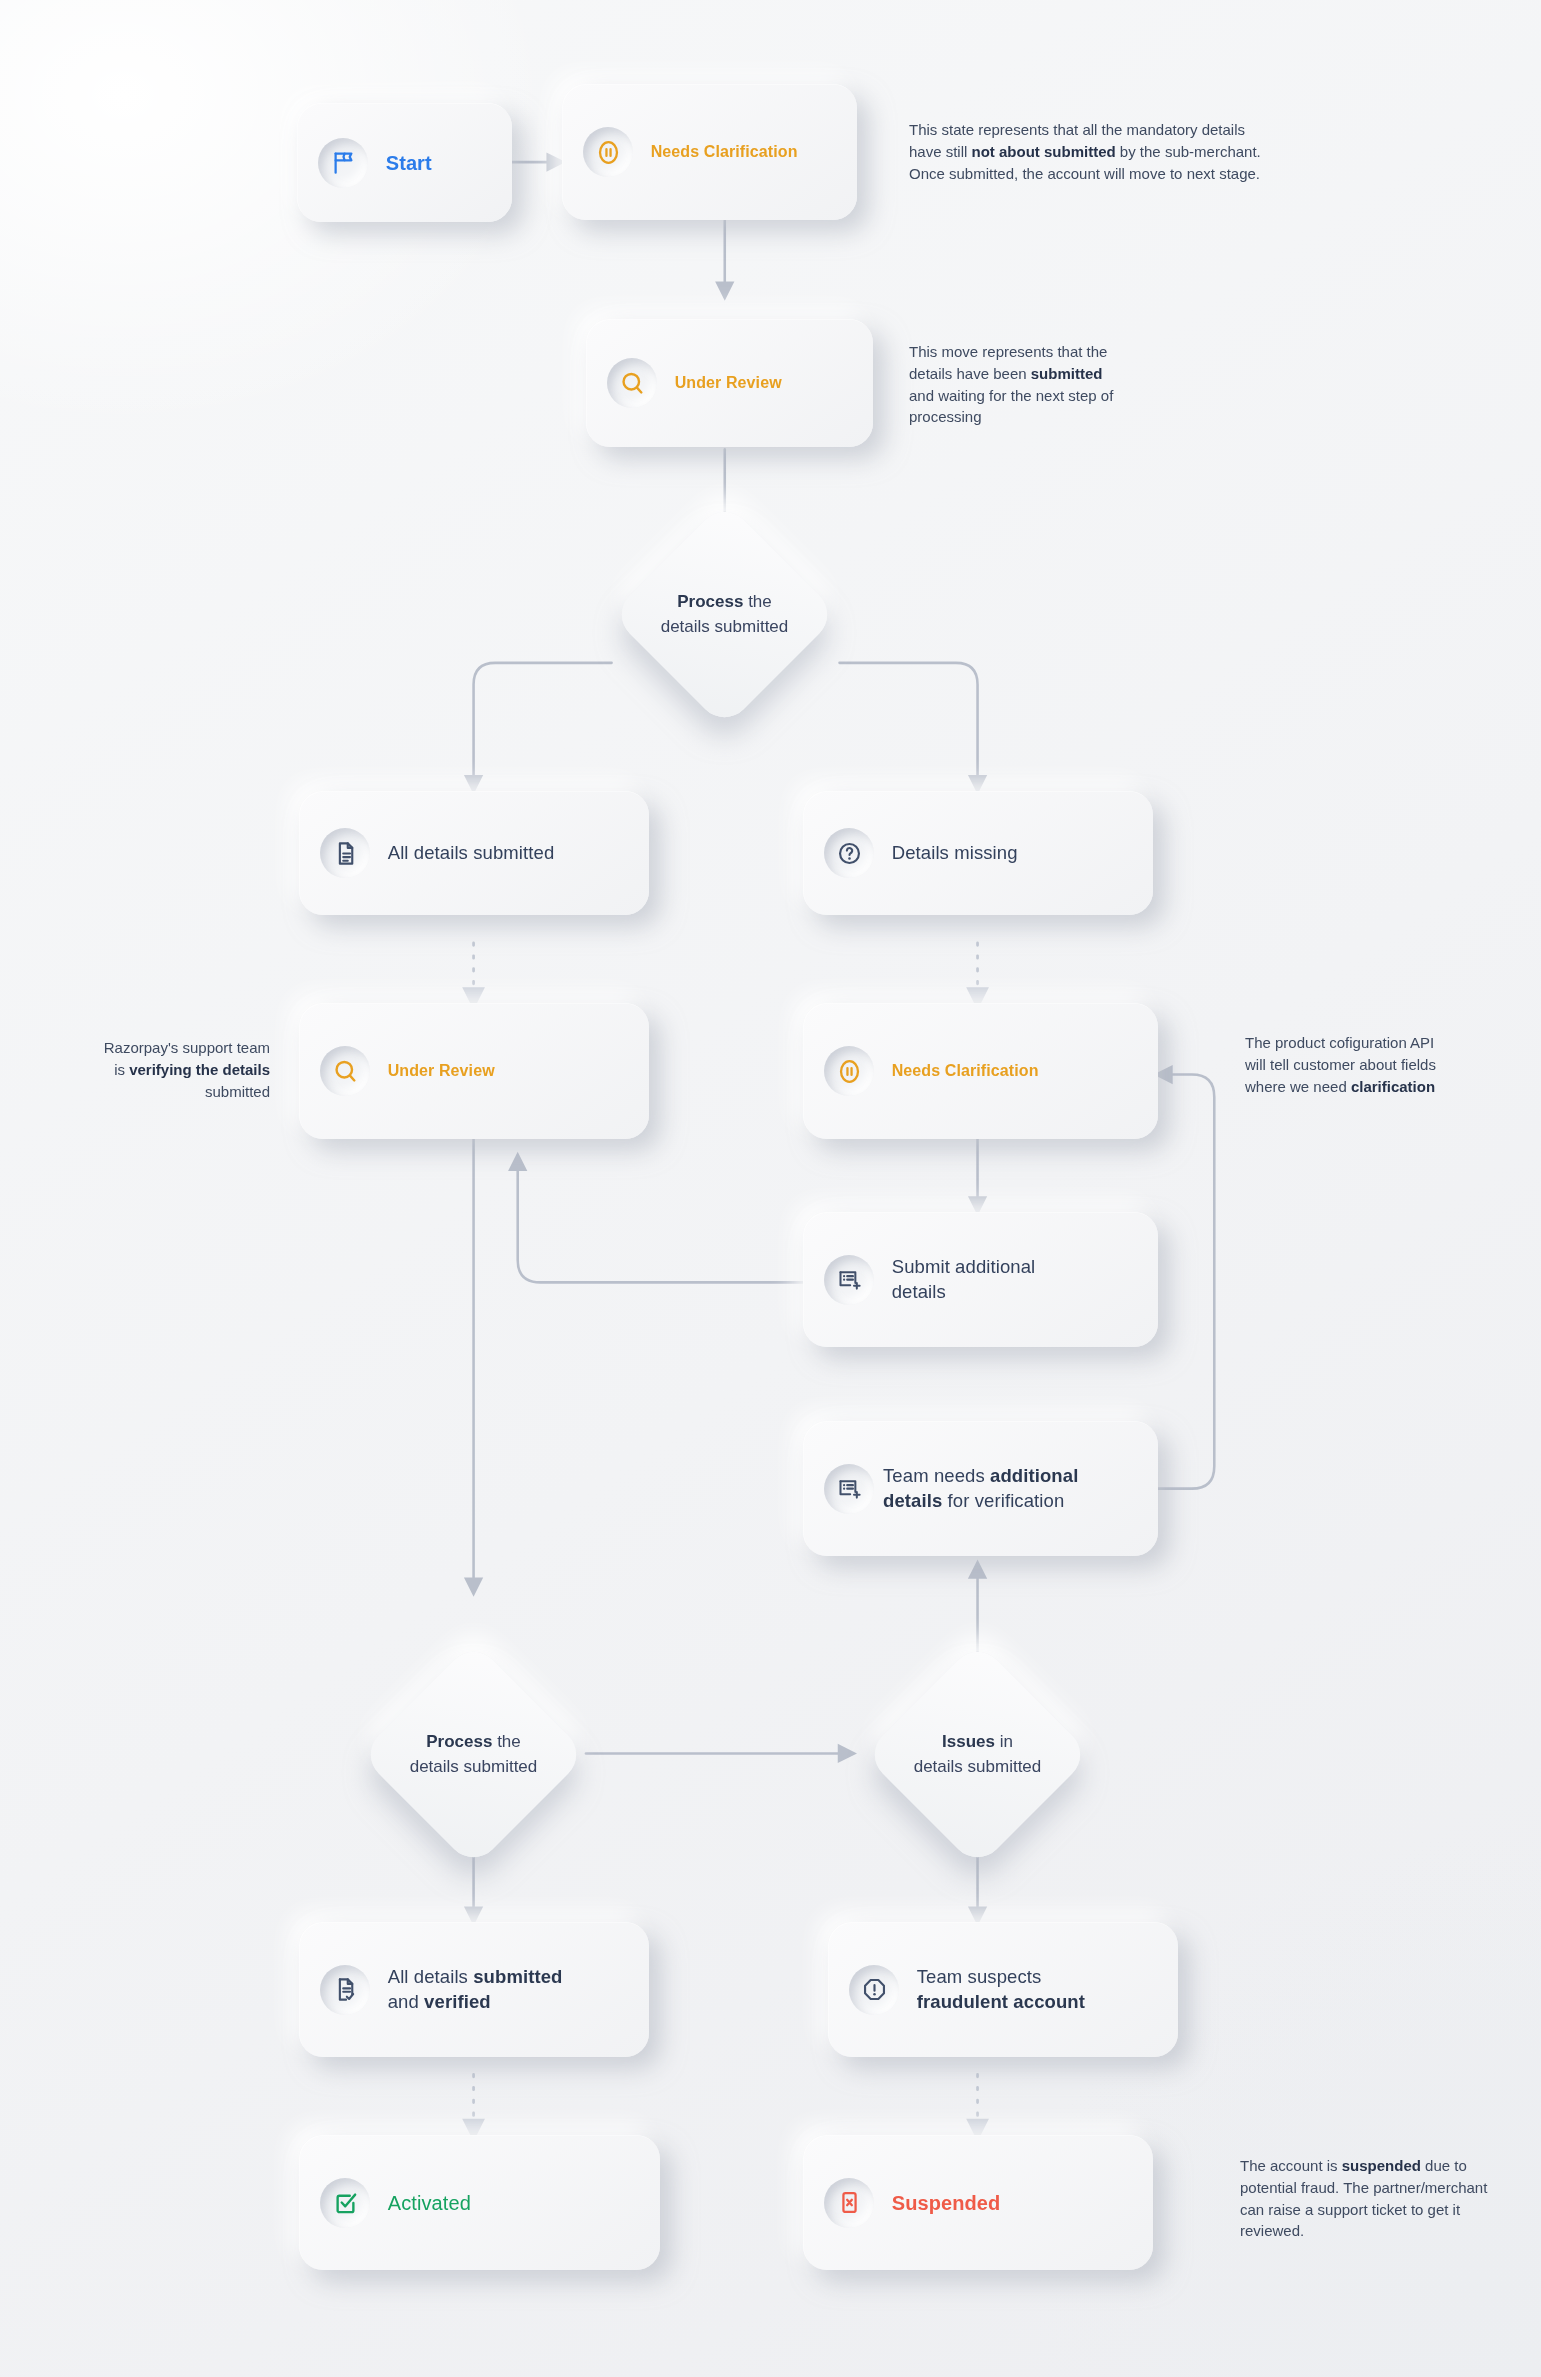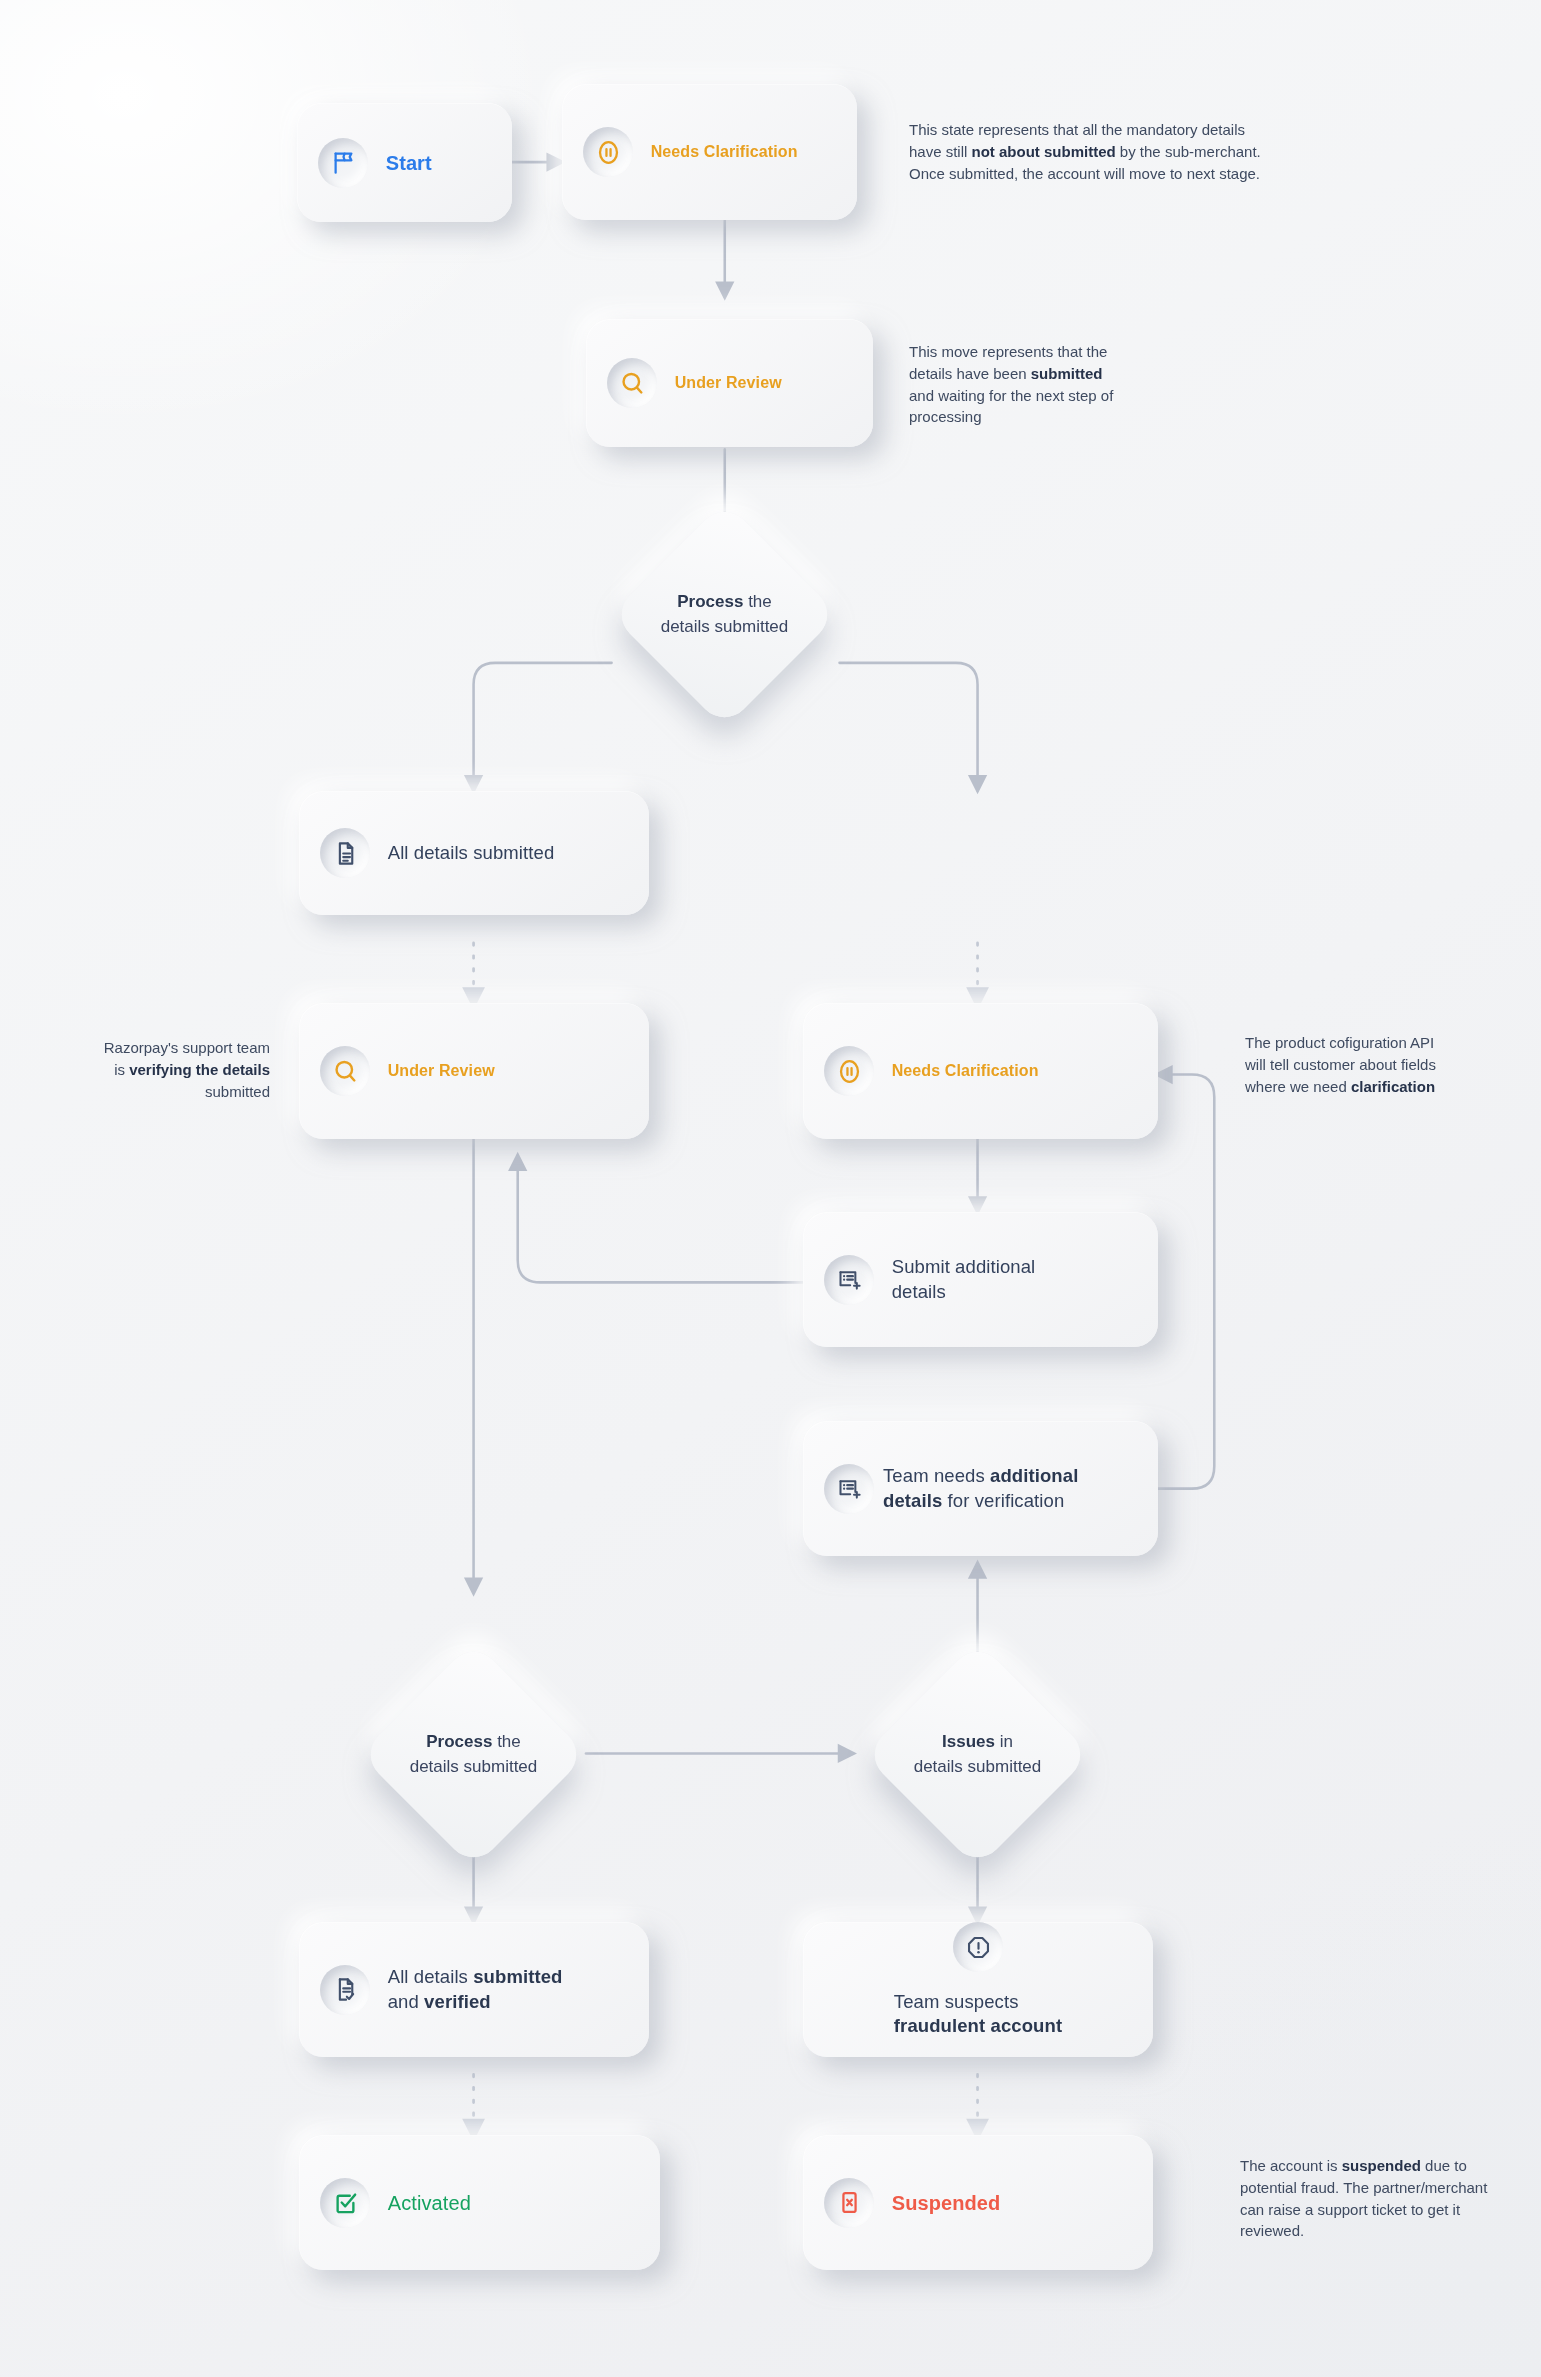--- a/index.html
+++ b/index.html
@@ -185,20 +185,30 @@
     <span class="ibox">
       <svg width="27" height="27" viewBox="0 0 24 24" fill="none" stroke="#41506b" stroke-width="1.9" stroke-linecap="round" stroke-linejoin="round">
         <path d="M7 3h7l4 4v14H7z"></path>
           <path d="M14 3v4h4"></path>
           <path d="M10 12h6M10 15.2h6M10 18.4h4"></path>
       </svg>
     </span>
     <span class="lbl">All details submitted</span>
   </div>
 
+  <div class="node" style="left:803px; top:791px; width:350px; height:124px;">
+    <span class="ibox">
+      <svg width="27" height="27" viewBox="0 0 24 24" fill="none" stroke="#41506b" stroke-width="1.9" stroke-linecap="round">
+        <circle cx="12" cy="12" r="8.4"></circle>
+          <path d="M9.7 9.4a2.35 2.35 0 114.2 1.5c-.7.9-1.9 1.2-1.9 2.4"></path>
+          <path d="M12 16.4h.01" stroke-width="2.3"></path>
+      </svg>
+    </span>
+    <span class="lbl">Details missing</span>
+  </div>
 
   <div class="anno right-al" style="left:95px; top:1037px; width:175px;">
     <span>Razorpay's support team is </span><b>verifying the details</b><span> submitted</span>
   </div>
 
   <div class="node" style="left:299px; top:1003px; width:350px; height:136px;">
     <span class="ibox">
       <svg width="29" height="29" viewBox="0 0 24 24" fill="none" stroke="#e8a020" stroke-width="2" stroke-linecap="round">
         <circle cx="11" cy="10.5" r="6.4"></circle>
           <path d="M15.7 15.4l3.6 4"></path>
@@ -275,21 +285,21 @@
         <path d="M10 11h6M10 14h6"></path>
           <path d="M13.2 18.4l2 2 3.6-4.4"></path>
       </svg>
     </span>
     <span class="lbl">
       <span>All details </span><b>submitted</b><br>
       <span>and </span><b>verified</b>
     </span>
   </div>
 
-  <div class="node" style="left:803px; top:1922px; width:350px; height:135px;flex-direction:column;">
+  <div class="node" style="left:828px; top:1922px; width:350px; height:135px;">
     <span class="ibox">
       <svg width="27" height="27" viewBox="0 0 24 24" fill="none" stroke="#41506b" stroke-width="1.9" stroke-linecap="round" stroke-linejoin="round">
         <path d="M8.6 3.6h6.8L20.4 8.6v6.8l-5 5H8.6l-5-5V8.6z"></path>
         <path d="M12 8v5"></path>
           <path d="M12 16.2h.01" stroke-width="2.3"></path>
       </svg>
     </span>
     <span class="lbl">
       <span>Team suspects</span><br>
       <b>fraudulent account</b>

